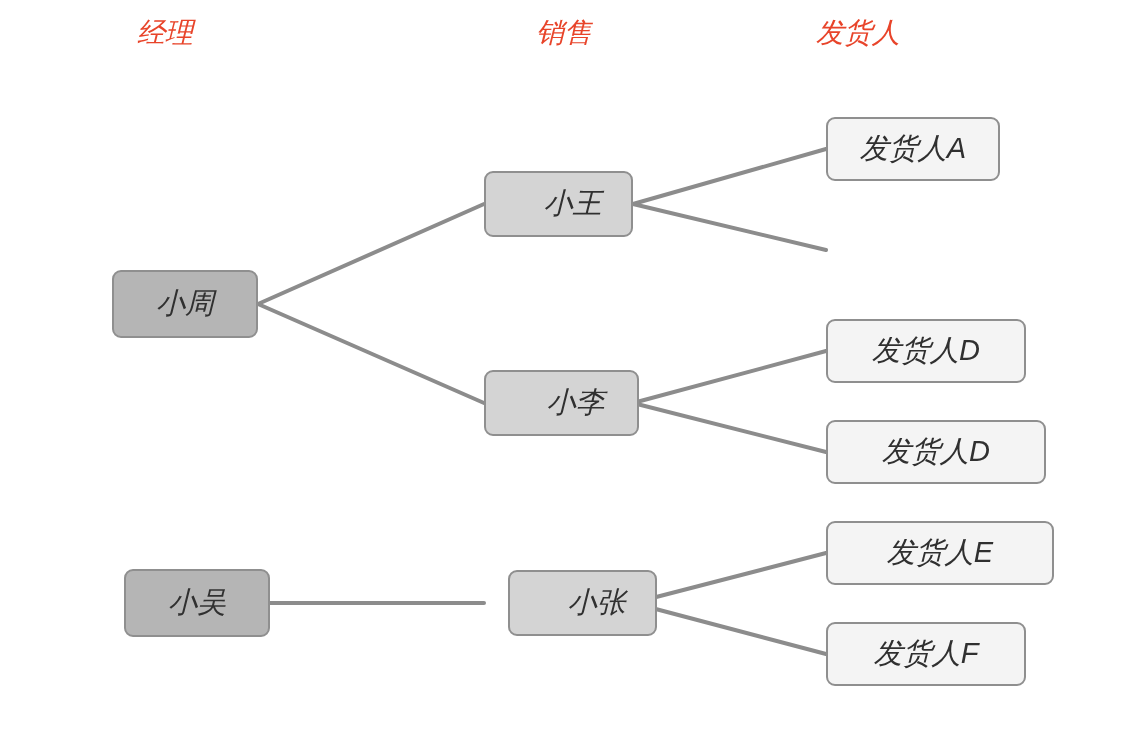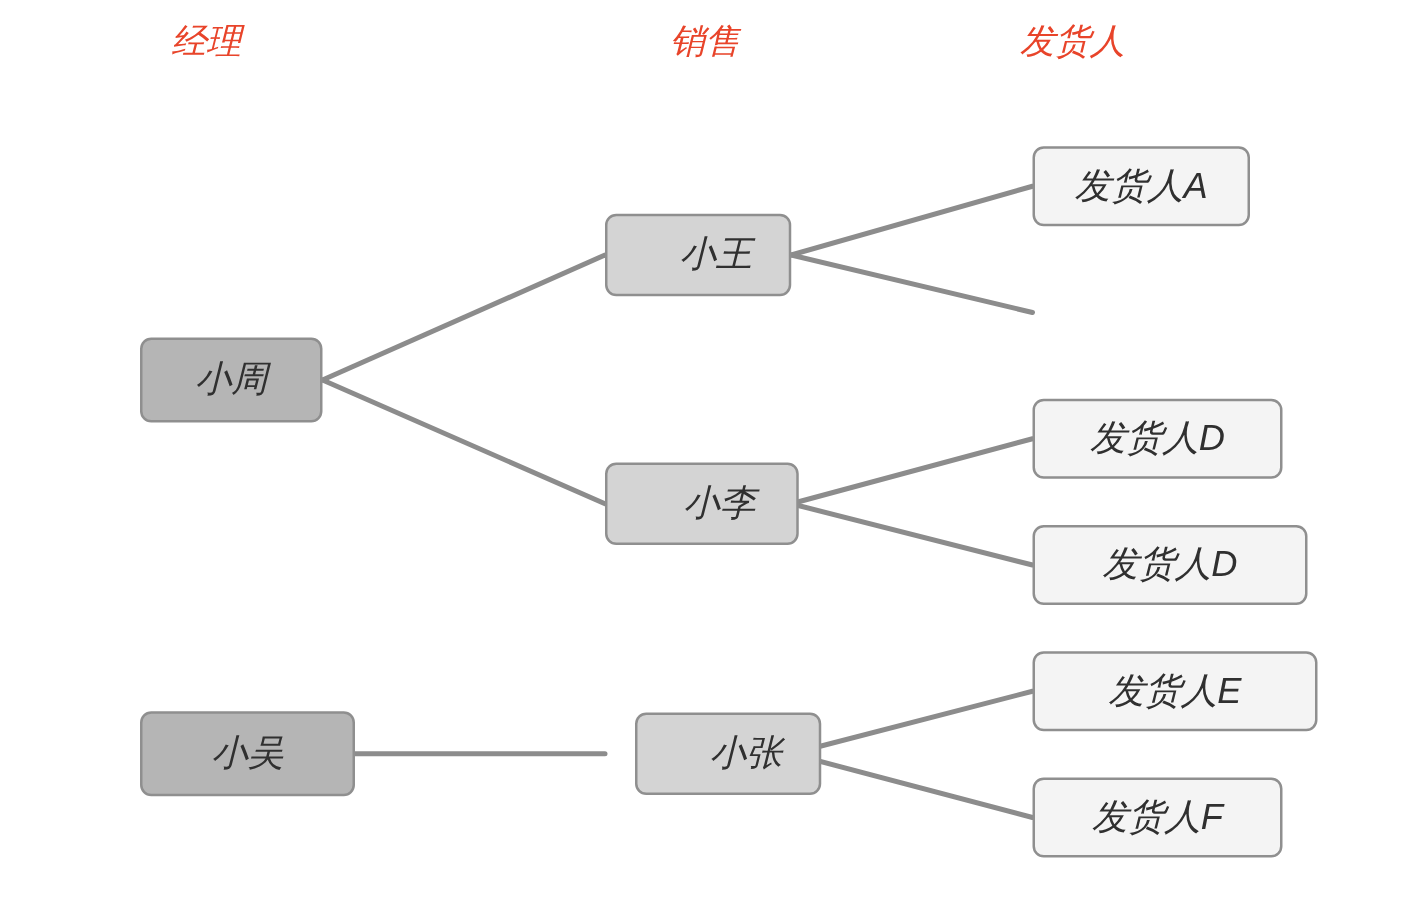--- a/index.html
+++ b/index.html
@@ -68,21 +68,21 @@
       <line x1="258" y1="603" x2="484" y2="603"></line>
       <line x1="633" y1="603" x2="826" y2="553"></line>
       <line x1="633" y1="603" x2="826" y2="654"></line>
     </svg>
 
   <div class="col-header" style="left:165px">经理</div>
   <div class="col-header" style="left:564px">销售</div>
   <div class="col-header" style="left:858px">发货人</div>
 
   <div class="node manager" style="left:112px;top:270px;width:146px;height:68px">小周</div>
-  <div class="node manager" style="left:112px;top:569px;width:172px;height:68px">小吴</div>
+  <div class="node manager" style="left:124px;top:569px;width:146px;height:68px">小吴</div>
 
   <div class="node sales" style="left:484px;top:171px;width:149px;height:66px">小王</div>
   <div class="node sales" style="left:484px;top:370px;width:155px;height:66px">小李</div>
   <div class="node sales" style="left:508px;top:570px;width:149px;height:66px">小张</div>
 
   <div class="node shipper" style="left:826px;top:117px;width:174px;height:64px">发货人A</div>
   <div class="node shipper" style="left:826px;top:319px;width:200px;height:64px">发货人D</div>
   <div class="node shipper" style="left:826px;top:420px;width:220px;height:64px">发货人D</div>
   <div class="node shipper" style="left:826px;top:521px;width:228px;height:64px">发货人E</div>
   <div class="node shipper" style="left:826px;top:622px;width:200px;height:64px">发货人F</div>

